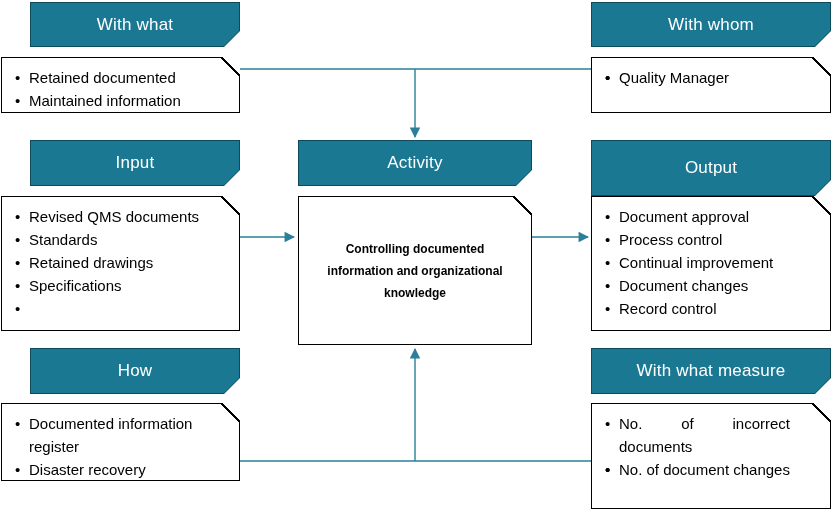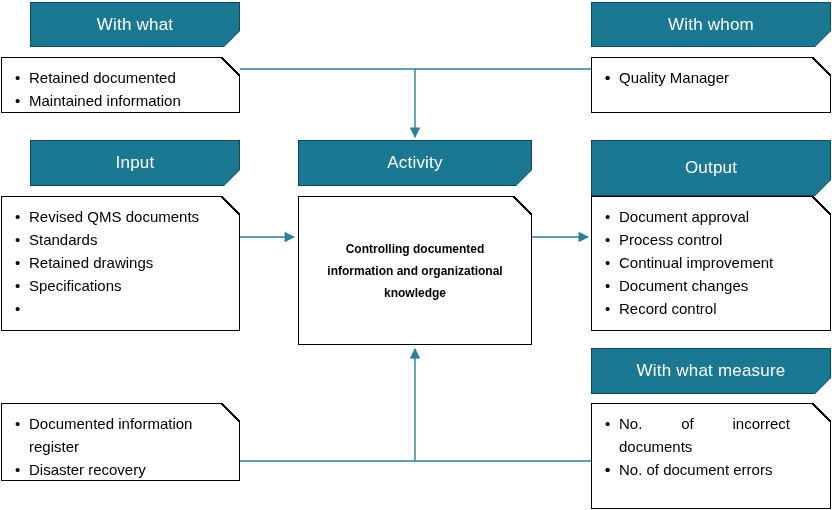--- a/index.html
+++ b/index.html
@@ -167,34 +167,38 @@
     <ul>
         <li><span class="bullet">•</span><span>Document approval</span></li>
         <li><span class="bullet">•</span><span>Process control</span></li>
         <li><span class="bullet">•</span><span>Continual improvement</span></li>
         <li><span class="bullet">•</span><span>Document changes</span></li>
         <li><span class="bullet">•</span><span>Record control</span></li>
       </ul>
     <span class="snip"></span>
   </div>
 
+  <div class="banner" style="left:30px; top:348px; width:210px; height:46px;">
+    <div class="banner-fill"></div>
+    <span class="banner-label">How</span>
+  </div>
   <div class="box" style="left:1px; top:403px; width:239px; height:78px;">
     <ul>
         <li><span class="bullet">•</span><span>Documented information register</span></li>
         <li><span class="bullet">•</span><span>Disaster recovery</span></li>
       </ul>
     <span class="snip"></span>
   </div>
 
   <div class="banner" style="left:591px; top:348px; width:240px; height:46px;">
     <div class="banner-fill"></div>
     <span class="banner-label">With what measure</span>
   </div>
   <div class="box measure" style="left:591px; top:403px; width:240px; height:106px;">
     <ul>
         <li><span class="bullet">•</span><span>No. of incorrect documents</span></li>
         <li><span class="bullet">•</span></li>
-        <li><span class="bullet">•</span><span>No. of document errors</span></li>
+        <li><span class="bullet">•</span><span>No. of document changes</span></li>
       </ul>
     <span class="snip"></span>
   </div>
 
 </div>
 
 </body></html>

